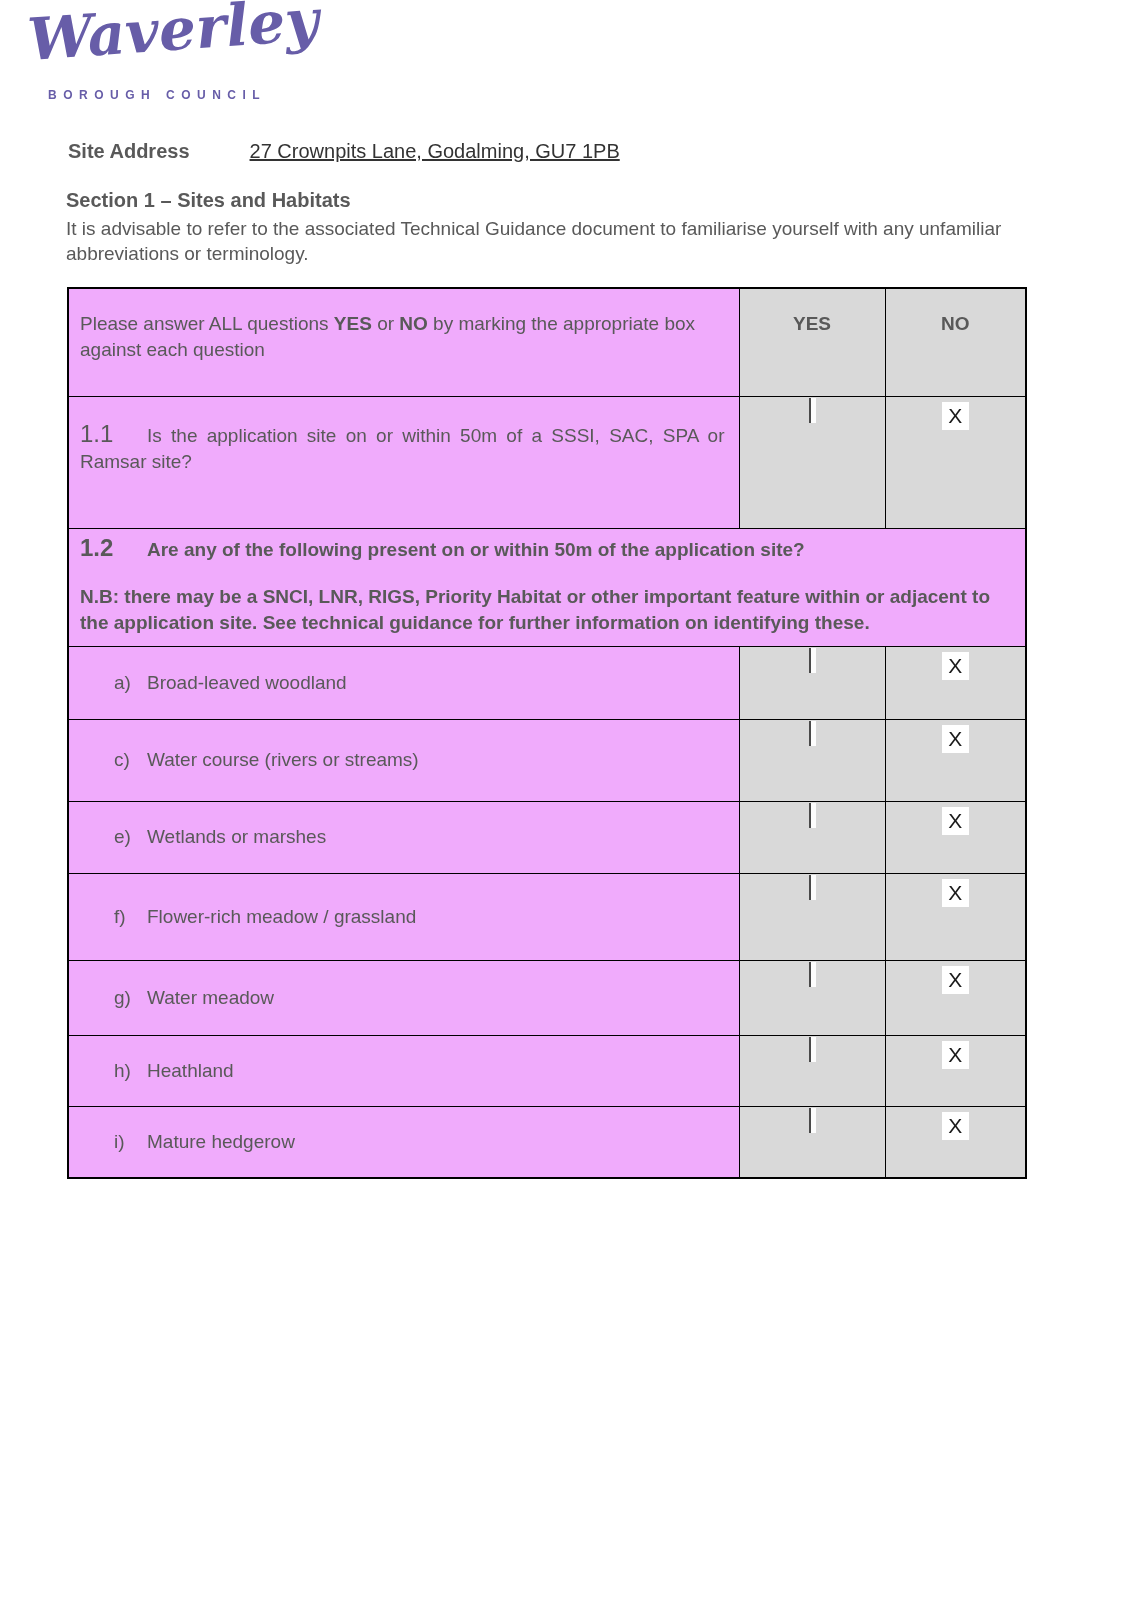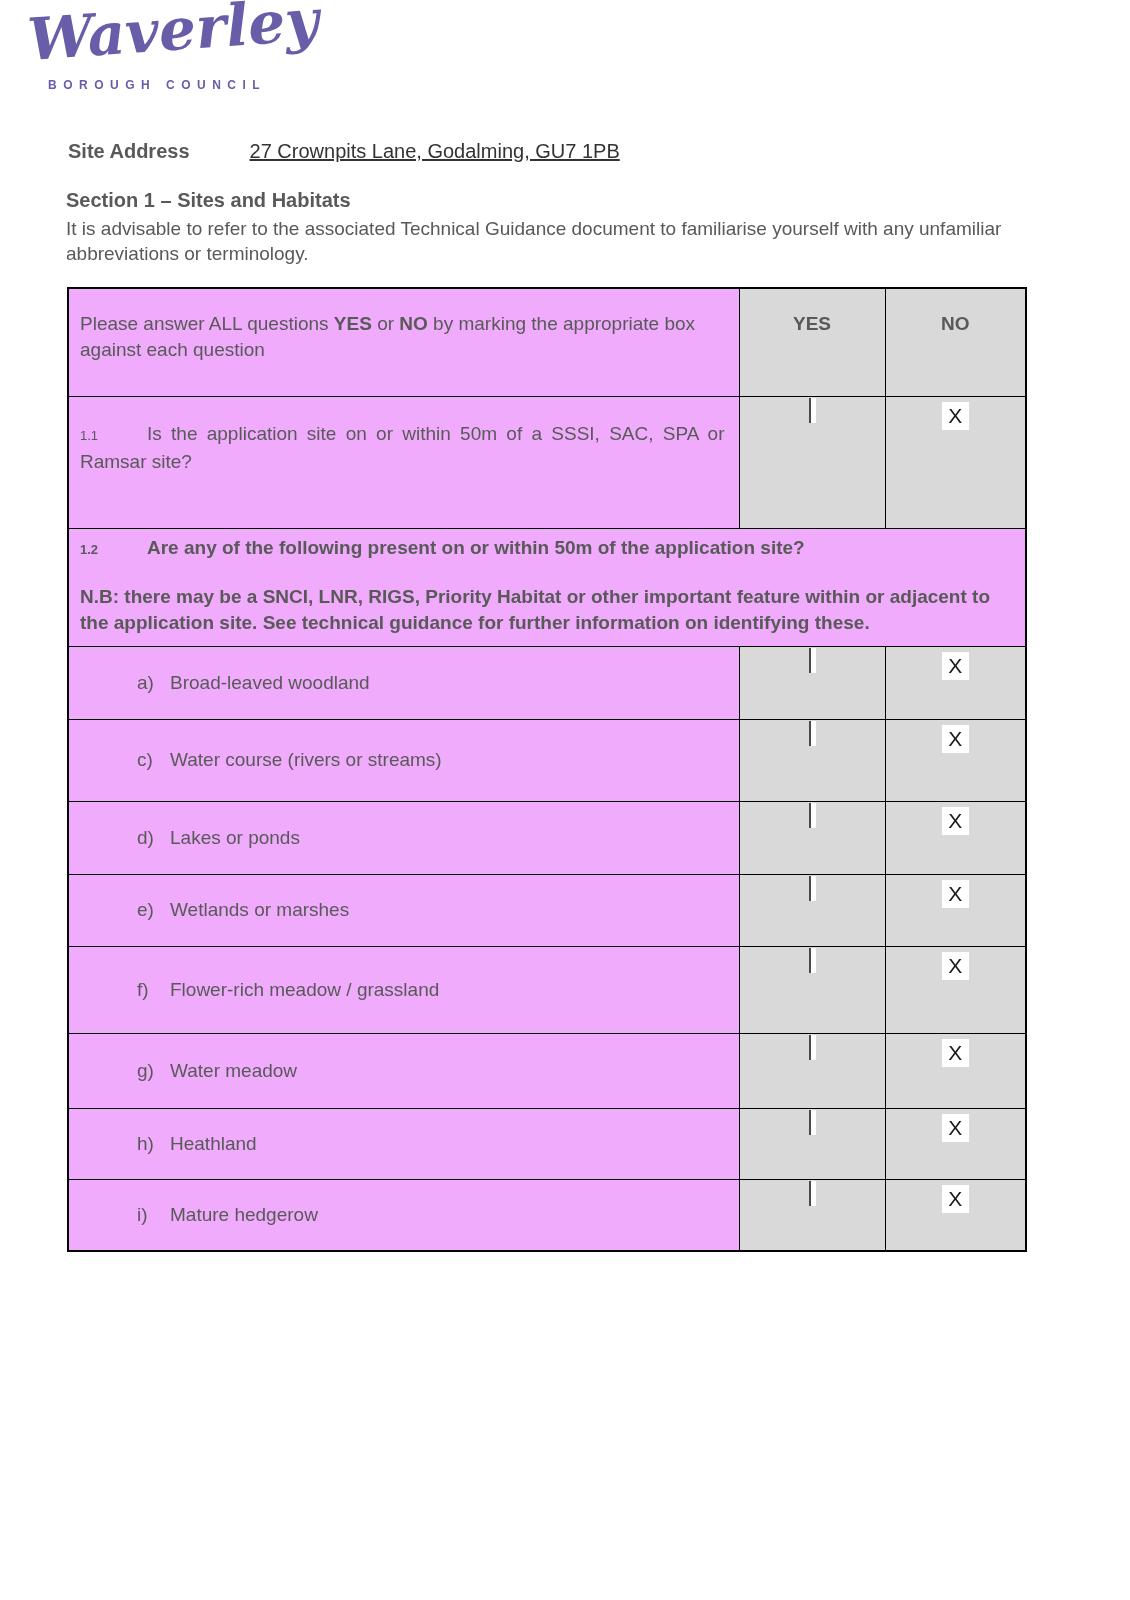--- a/index.html
+++ b/index.html
@@ -10,21 +10,21 @@
 
   
   .logo { position:absolute; left:30px; top:8px; width:240px; }
   .logo-script {
     font-family:"DejaVu Serif", serif; font-style:italic; font-weight:bold;
     font-size:58px; line-height:64px; color:#675da8;
     transform:rotate(-4deg); transform-origin:left bottom; letter-spacing:0px;
   }
   .logo-sub {
     font-size:12px; font-weight:bold; letter-spacing:6.5px;
-    color:#675da8; margin-top:6px; margin-left:18px; white-space:nowrap;
+    color:#675da8; margin-top:16px; margin-left:18px; white-space:nowrap;
   }
 
   
   .site-row { position:absolute; left:68px; top:140px; font-size:20px; white-space:nowrap; }
   .site-label { font-weight:bold; color:#595959; }
   .site-value { margin-left:60px; color:#333333; text-decoration:underline; }
 
   
   .section-title { position:absolute; left:66px; top:189px; font-size:20px; font-weight:bold; color:#595959; }
   .section-intro { position:absolute; left:66px; top:216px; width:985px; font-size:19px; line-height:25px; color:#595959; }
@@ -41,26 +41,26 @@
   .c-no { width:141px; }
 
   .q-cell { background:#f0abfc; font-size:19px; line-height:26px; color:#595959; padding:10px 14px 10px 11px; vertical-align:top; }
   .a-cell { background:#d9d9d9; vertical-align:top; text-align:center; padding:0; }
 
   .head-q { padding-top:22px; }
   .head-a { font-weight:bold; font-size:19px; color:#595959; padding-top:24px; }
   .bold { font-weight:bold; }
 
   .q-just { text-align:justify; padding-top:24px; }
-  .qnum { display:inline-block; width:67px; font-size:13px; }
+  .qnum { display:inline-block; width:67px; font-size:24px; }
 
   .q12-cell { padding-top:6px;font-weight:bold; }
   .q12-note { margin-top:21px; text-align:left; }
 
-  .item-q { vertical-align:middle; padding-left:68px; }
+  .item-q { vertical-align:middle; padding-left:45px; }
   .letter { display:inline-block; width:33px; }
 
   
   .x-box {
     display:inline-block; margin-top:5px; width:27px; height:28px;
     background:#fff; color:#1a1a1a; font-size:21px; line-height:28px;
     text-align:center; font-weight:normal;
   }
   .cursor-mark {
     display:inline-block; margin-top:1px; width:7px; height:25px;
@@ -127,27 +127,20 @@
 
 
     <tr style="height:82px">
       <td class="q-cell item-q">
         <span class="letter">c)</span><span>Water course (rivers or streams)</span>
       </td>
       <td class="a-cell"><span class="cursor-mark"></span></td>
       <td class="a-cell"><span class="x-box">X</span></td>
     </tr>
 
-    <tr style="height:73px">
-      <td class="q-cell item-q">
-        <span class="letter">d)</span><span>Lakes or ponds</span>
-      </td>
-      <td class="a-cell"><span class="cursor-mark"></span></td>
-      <td class="a-cell"><span class="x-box">X</span></td>
-    </tr>
 
     <tr style="height:72px">
       <td class="q-cell item-q">
         <span class="letter">e)</span><span>Wetlands or marshes</span>
       </td>
       <td class="a-cell"><span class="cursor-mark"></span></td>
       <td class="a-cell"><span class="x-box">X</span></td>
     </tr>
 
     <tr style="height:87px">

